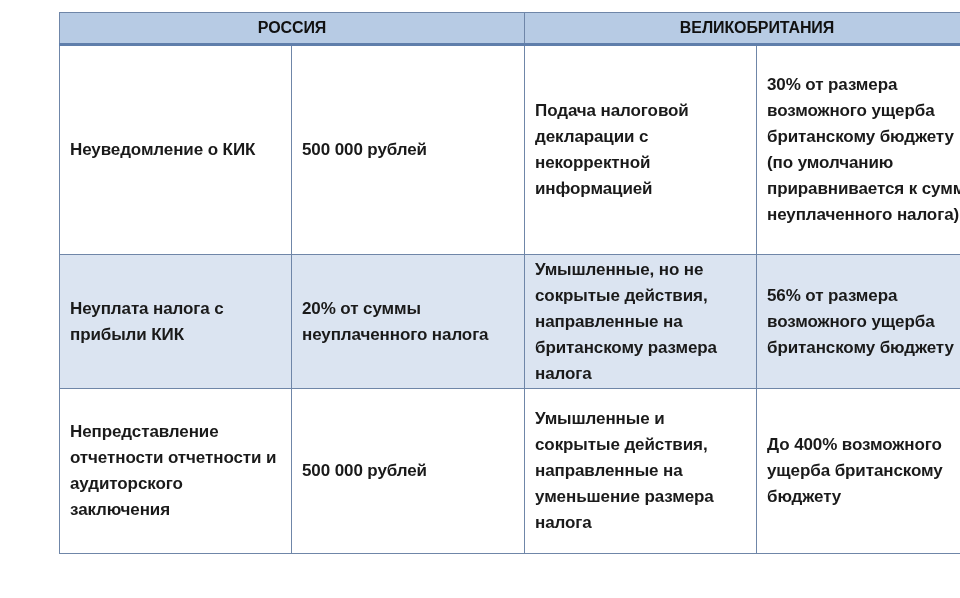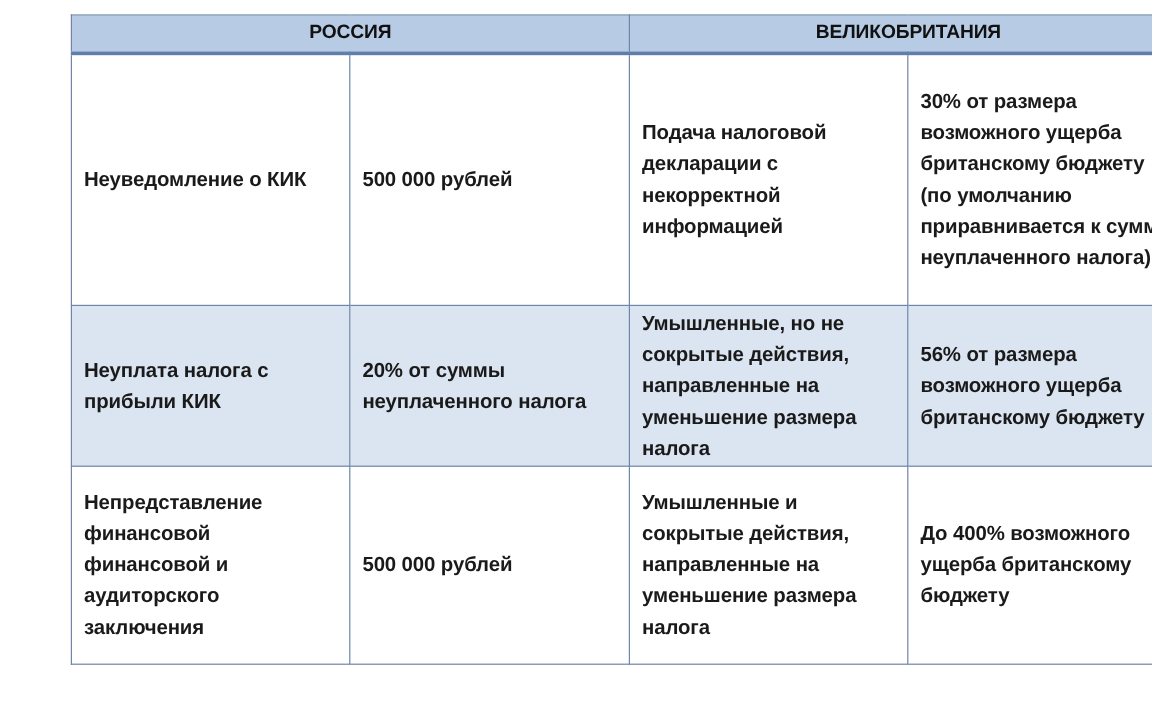--- a/index.html
+++ b/index.html
@@ -76,29 +76,29 @@
         </td>
     </tr>
     <tr class="r-b">
       <td>
           <span class="cell">Неуплата налога с прибыли КИК</span>
         </td>
       <td>
           <span class="cell">20% от суммы неуплаченного налога</span>
         </td>
       <td>
-          <span class="cell">Умышленные, но не сокрытые действия, направленные на уменьшение размера налога</span>
+          <span class="cell">Умышленные, но не сокрытые действия, направленные на британскому размера налога</span>
         </td>
       <td>
           <span class="cell">56% от размера возможного ущерба британскому бюджету</span>
         </td>
     </tr>
     <tr class="r-c">
       <td>
-          <span class="cell">Непредставление финансовой финансовой и аудиторского заключения</span>
+          <span class="cell">Непредставление отчетности отчетности и аудиторского заключения</span>
         </td>
       <td>
           <span class="cell">500 000 рублей</span>
         </td>
       <td>
           <span class="cell">Умышленные и сокрытые действия, направленные на уменьшение размера налога</span>
         </td>
       <td>
           <span class="cell">До 400% возможного ущерба британскому бюджету</span>
         </td>

